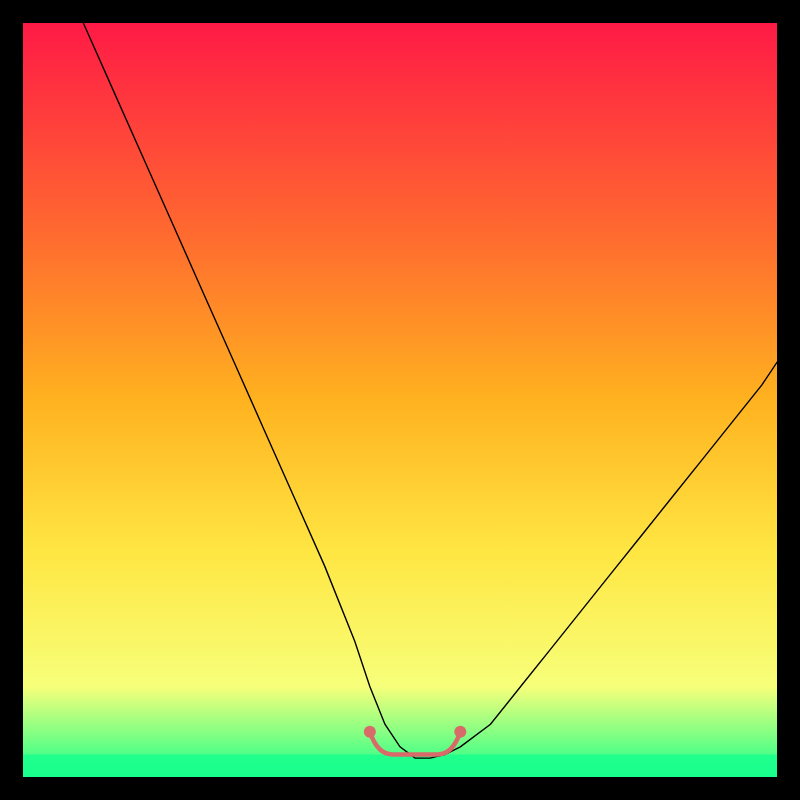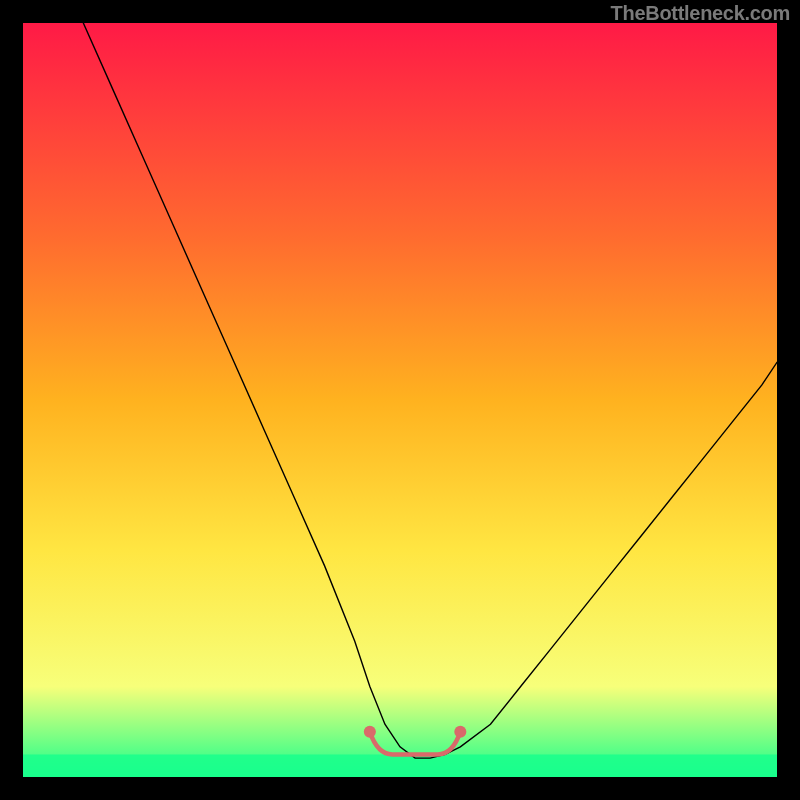--- a/index.html
+++ b/index.html
@@ -33,21 +33,20 @@
     top: 23px;
     width: 754px;
     height: 754px;
     display: block;
   }
 </style>
 </head>
 <body>
 
 <div class="frame">
-  <div class="watermark">TheBottleneck.com</div>
 
   <svg class="plot" viewBox="0 0 100 100" preserveAspectRatio="none">
     <defs>
       <linearGradient id="bg-grad" x1="0" y1="0" x2="0" y2="1">
         <stop id="g0" offset="0%" stop-color="#ff1a46"></stop>
         <stop id="g1" offset="28%" stop-color="#ff6a2f"></stop>
         <stop id="g2" offset="50%" stop-color="#ffb21f"></stop>
         <stop id="g3" offset="70%" stop-color="#ffe642"></stop>
         <stop id="g4" offset="88%" stop-color="#f7ff7a"></stop>
         <stop id="g5" offset="100%" stop-color="#19ff8c"></stop>

